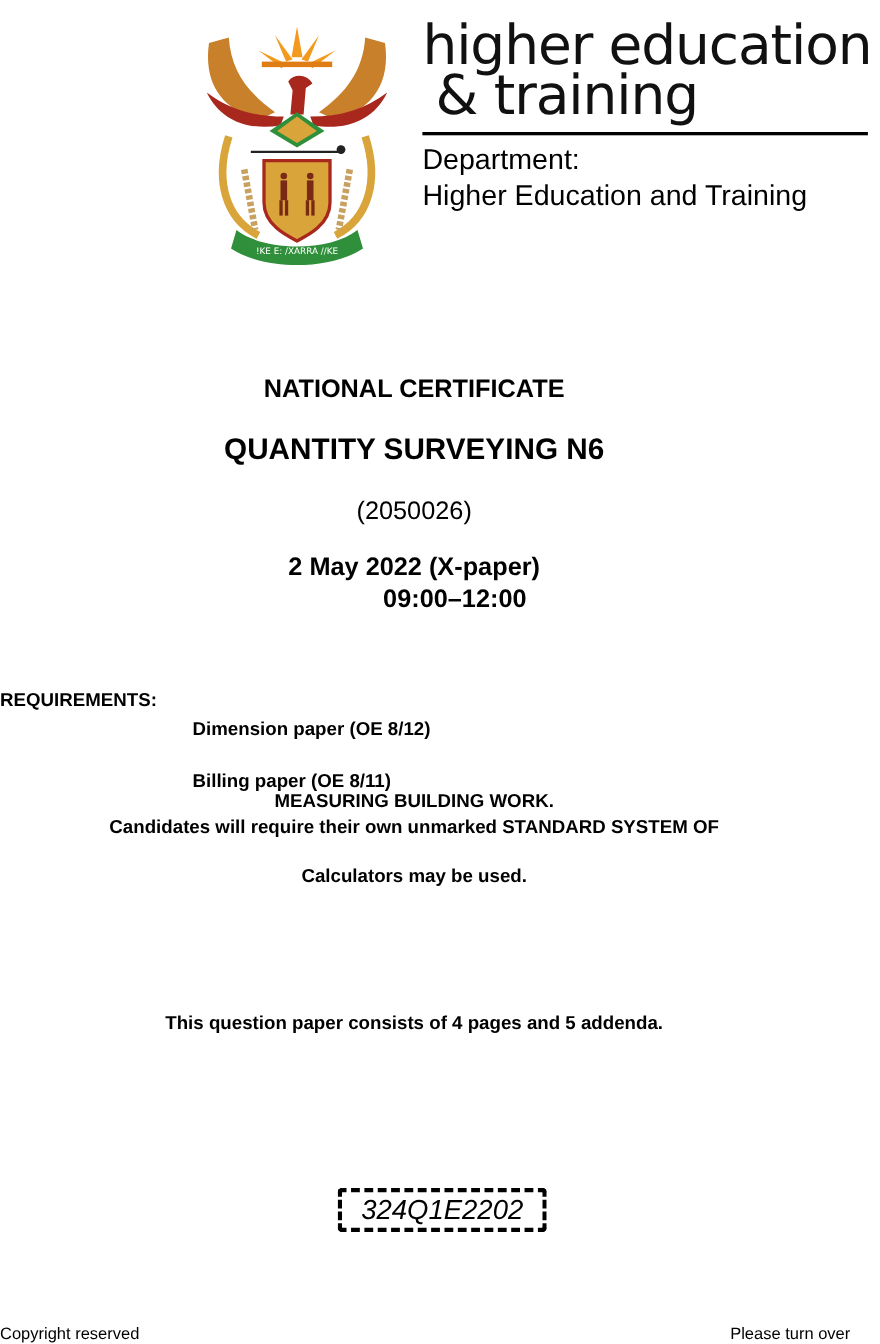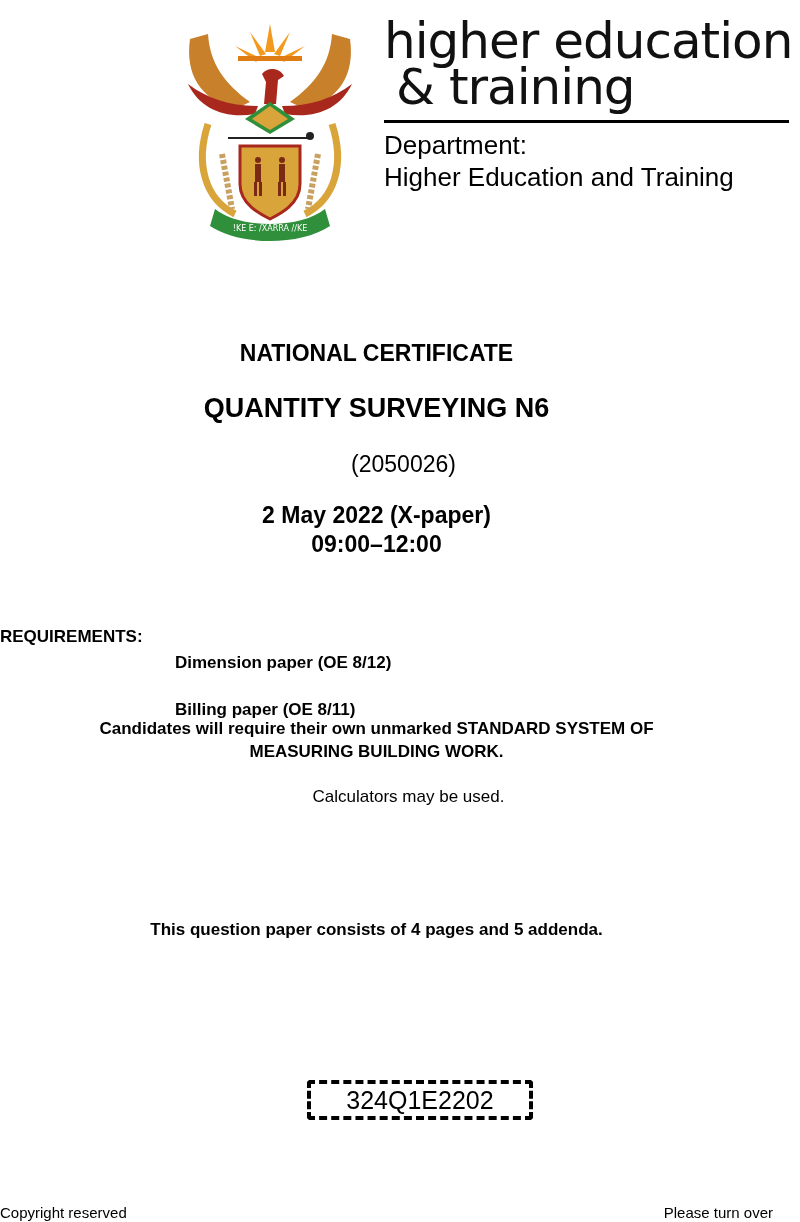--- a/index.html
+++ b/index.html
@@ -18,39 +18,39 @@
     .brand-line2 { position: absolute; left: 0; top: 52px; margin-left: 12px; }
     .brand-rule { position: absolute; left: 0; top: 110px; width: 405px; height: 3px; background: #000; }
     .dept-label { position: absolute; left: 0; top: 120px; font-size: 26px; line-height: 30px; white-space: nowrap; }
     .dept-name { position: absolute; left: 0; top: 152px; font-size: 26px; line-height: 30px; white-space: nowrap; }
     .dept-country { position: absolute; left: 0; top: 183px; font-size: 26px; line-height: 30px; font-weight: bold; white-space: nowrap; }
 
     
     .center { left: 0; width: 753px; text-align: center; white-space: nowrap; }
     .t-cert { top: 340px; font-size: 23px; font-weight: bold; }
     .t-subject { top: 393px; font-size: 27px; font-weight: bold; }
-    .t-code { top: 451px; font-size: 23px; padding-left: 27px; }
+    .t-code { top: 451px; font-size: 23px; }
     .t-date { top: 501px; font-size: 23px; font-weight: bold; line-height: 29px; }
-    .t-time { top: 530px; font-size: 23px; font-weight: bold; line-height: 29px; }
+    .t-time { top: 530px; font-size: 23px; font-weight: bold; line-height: 29px; padding-left: 37px; }
 
     
     .req-label { left: 0; top: 627px; font-size: 17px; font-weight: bold; white-space: nowrap; }
     .req-list { left: 175px; top: 627px; font-size: 17px; font-weight: bold; line-height: 23px; }
     .req-list div { white-space: nowrap; margin-top: 24px; }
 
     .t-cand { top: 717px; font-size: 17px; font-weight: bold; line-height: 23px; }
-    .t-calc { top: 787px; font-size: 17px; font-weight: normal; margin-left: 32px; }
+    .t-calc { top: 787px; font-size: 17px; font-weight: bold; }
     .t-pages { top: 920px; font-size: 17px; font-weight: bold; }
 
     
     .code-box {
-      left: 307px; top: 1080px; width: 226px; height: 40px;
+      left: 307px; top: 1080px; width: 190px; height: 40px;
       border: 4px dashed #000; border-radius: 4px;
       display: flex; align-items: center; justify-content: center;
-      font-size: 25px; box-sizing: border-box;
+      font-size: 25px; box-sizing: border-box; font-style: italic;
     }
 
     
     .foot-left { left: 0; top: 1204px; font-size: 15px; white-space: nowrap; }
     .foot-right { right: 27px; top: 1204px; font-size: 15px; white-space: nowrap; }
   </style>
 </head>
 <body>
 
 <div class="abs crest">
@@ -115,22 +115,22 @@
 <div class="abs center t-date">2 May 2022 (X-paper)</div>
 <div class="abs center t-time">09:00–12:00</div>
 
 <div class="abs req-label">REQUIREMENTS:</div>
 <div class="abs req-list">
   <div>Dimension paper (OE 8/12)</div>
   <div>Billing paper (OE 8/11)</div>
 </div>
 
 <div class="abs center t-cand">
+  <div>MEASURING BUILDING WORK.</div>
   <div>Candidates will require their own unmarked STANDARD SYSTEM OF</div>
-  <div>MEASURING BUILDING WORK.</div>
 </div>
 <div class="abs center t-calc">Calculators may be used.</div>
 <div class="abs center t-pages">This question paper consists of 4 pages and 5 addenda.</div>
 
 <div class="abs code-box">
   <span>324Q1E2202</span>
 </div>
 
 <div class="abs foot-left">Copyright reserved</div>
 <div class="abs foot-right">Please turn over</div>

